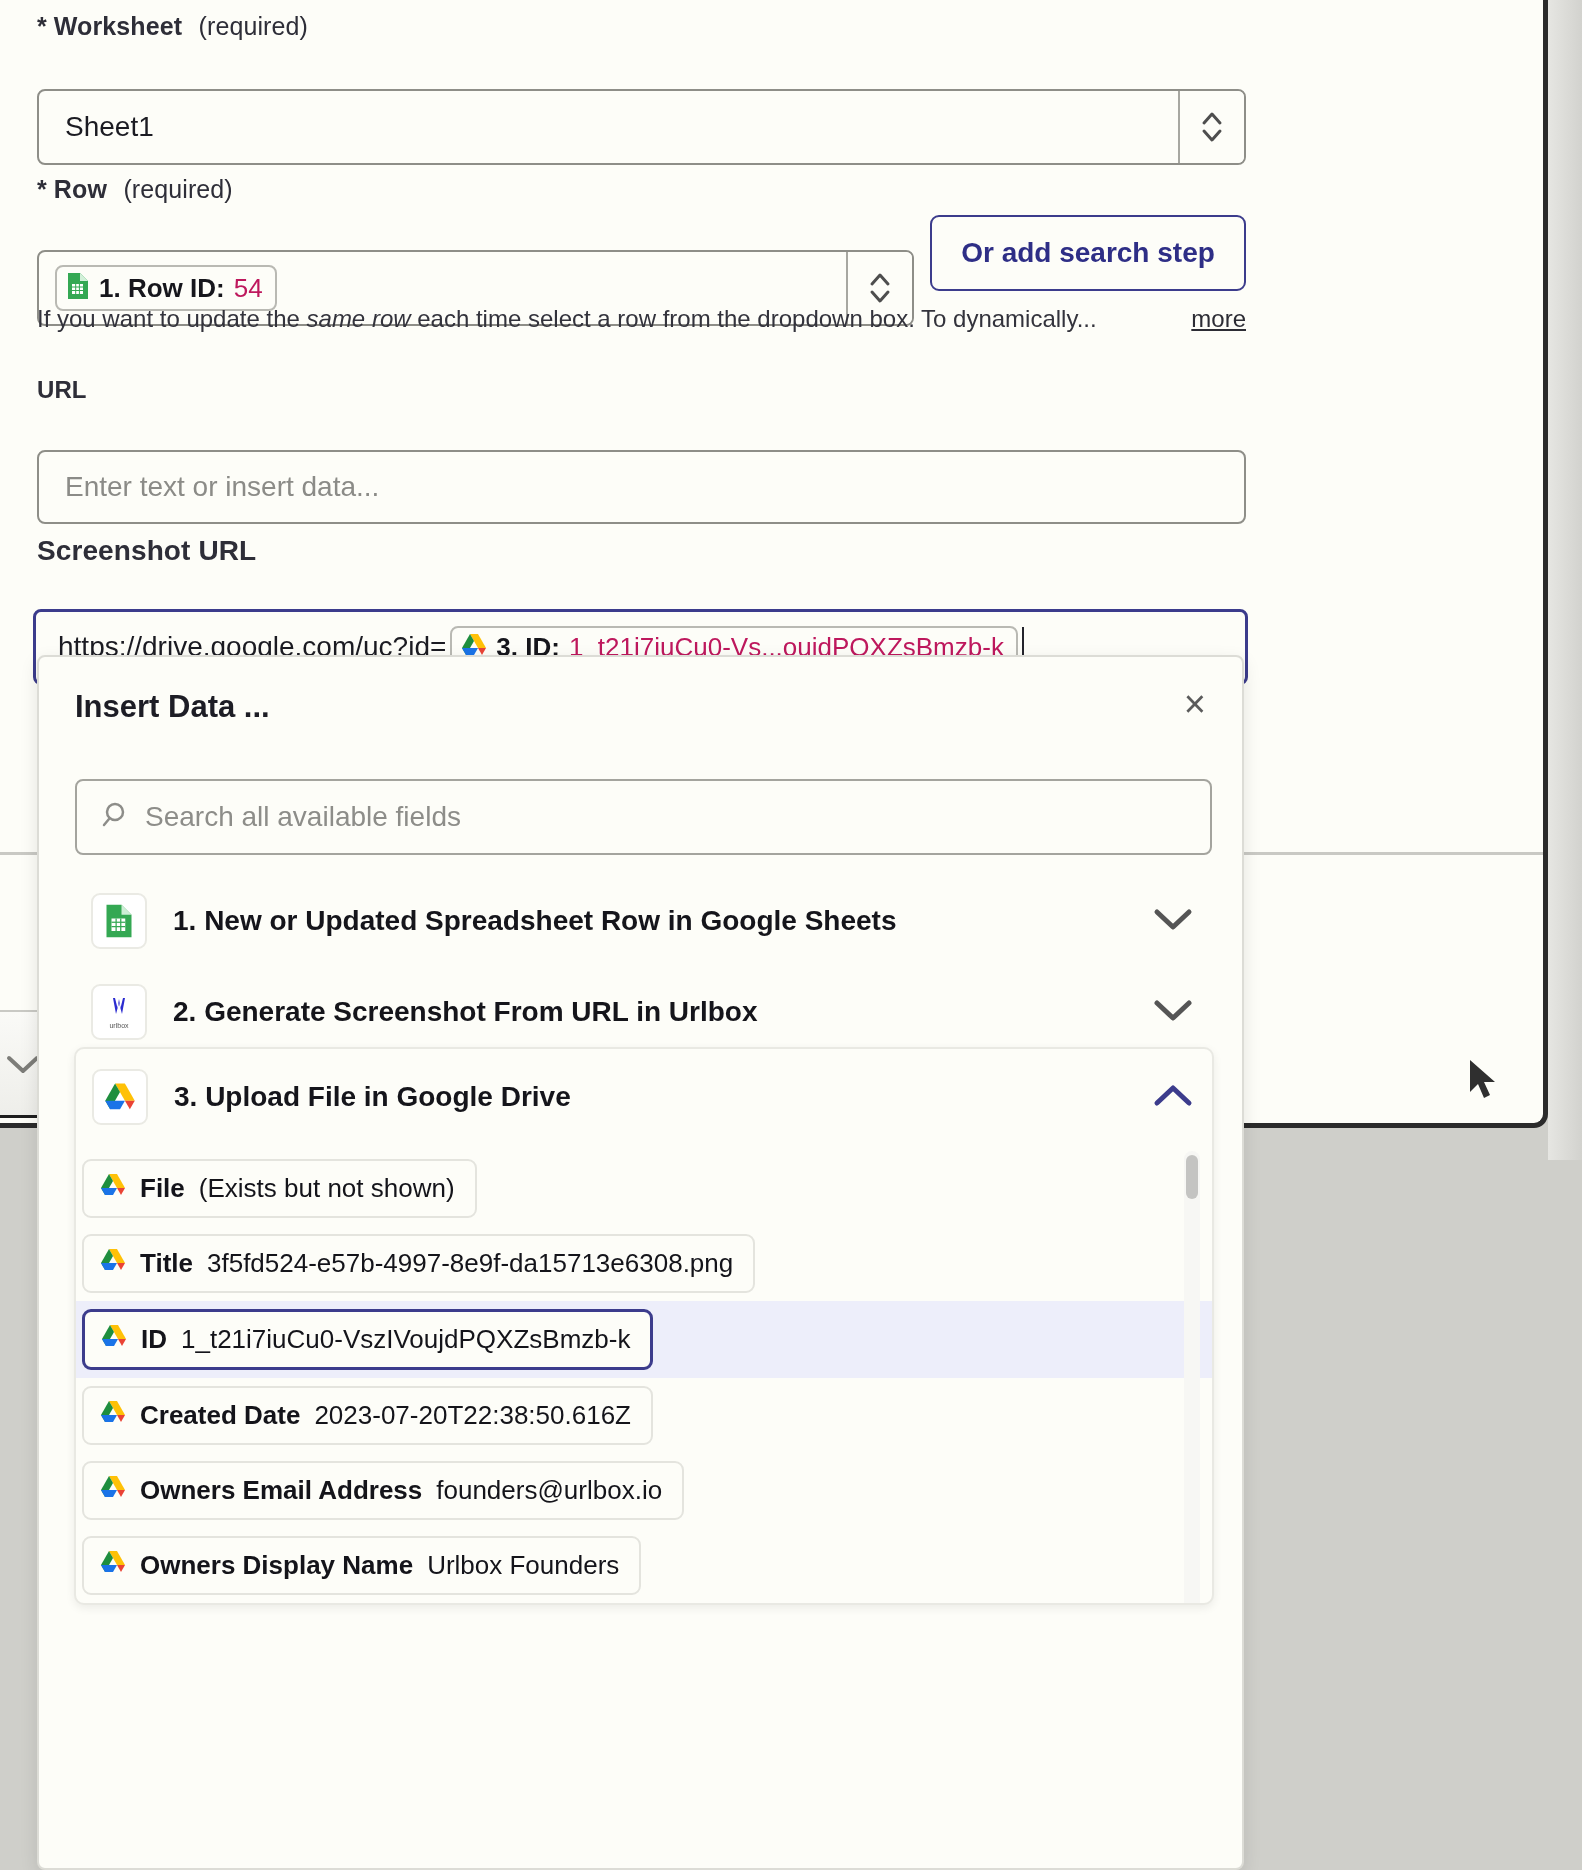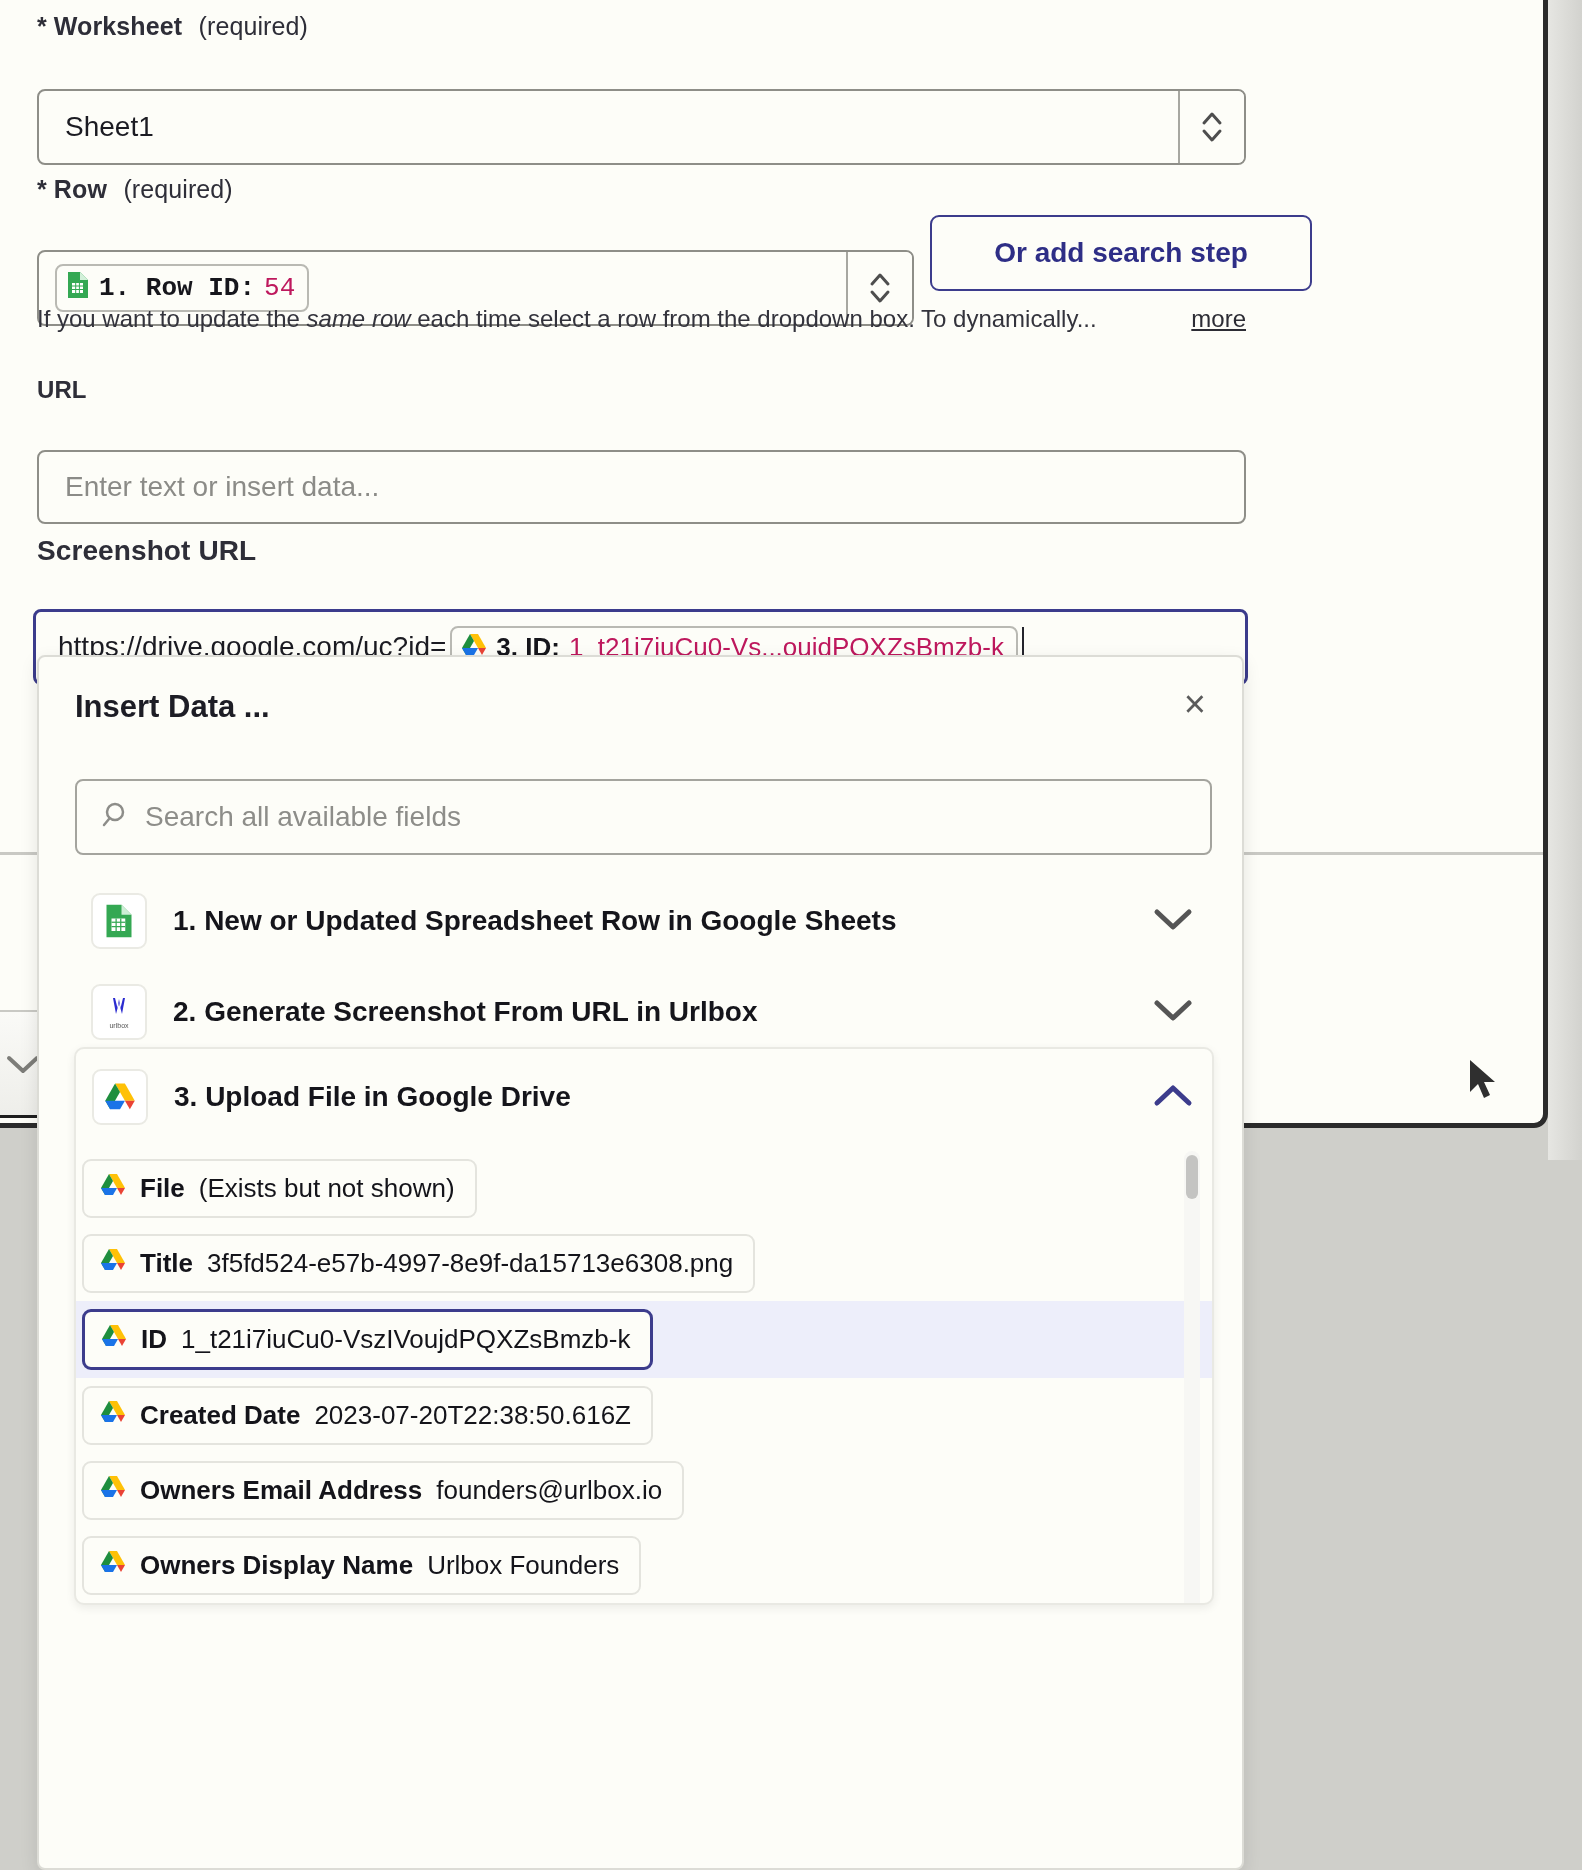--- a/index.html
+++ b/index.html
@@ -296,21 +296,21 @@
           <polyline points="5,24 13,33 21,24" fill="none" stroke="#4e4e4e" stroke-width="3" stroke-linecap="round" stroke-linejoin="round"></polyline>
         </svg>
       </div>
     </div>
 
     <div style="position:absolute;left:37px;top:175px;">
       <span class="field-label">* Row</span>
       <span class="field-label req label-sub" style="margin-left:12px;">(required)</span>
     </div>
 
-    <div class="input-shell" style="position:absolute;left:37px;top:215px;width:877px;height:76px;font-family:Liberation Mono, monospace;">
+    <div class="input-shell" style="position:absolute;left:37px;top:215px;width:877px;height:76px;">
       <div class="input-text" style="padding:0 16px;">
         <span class="token">
           <span>
             <svg width="24" height="28" viewBox="0 0 24 28" aria-hidden="true">
               <path d="M2 1h12l8 8v18H2z" fill="#34a853"></path>
               <path d="M14 1l8 8h-8z" fill="#d2f0d9"></path>
               <rect x="6" y="12" width="11" height="10" fill="#ffffff"></rect>
               <g stroke="#34a853" stroke-width="1">
                 <line x1="6" y1="15" x2="17" y2="15"></line>
                 <line x1="6" y1="18.5" x2="17" y2="18.5"></line>
@@ -324,21 +324,21 @@
         </span>
       </div>
       <div class="stepper">
         <svg width="26" height="40" viewBox="0 0 26 40" aria-hidden="true">
           <polyline points="5,16 13,7 21,16" fill="none" stroke="#4e4e4e" stroke-width="3" stroke-linecap="round" stroke-linejoin="round"></polyline>
           <polyline points="5,24 13,33 21,24" fill="none" stroke="#4e4e4e" stroke-width="3" stroke-linecap="round" stroke-linejoin="round"></polyline>
         </svg>
       </div>
     </div>
 
-    <div class="btn-outline" style="position:absolute;left:930px;top:215px;width:382px;height:76px;">
+    <div class="btn-outline" style="position:absolute;left:930px;top:215px;width:316px;height:76px;">
       <span>Or add search step</span>
     </div>
 
     <div class="helper-row" style="position:absolute;left:37px;top:305px;width:1209px;">
       <div class="helper-text">
         <span>If you want to update the </span><em>same row</em><span> each time select a row from the dropdown box. To dynamically...</span>
       </div>
       <a class="more-link" href="#">more</a>
     </div>
 

